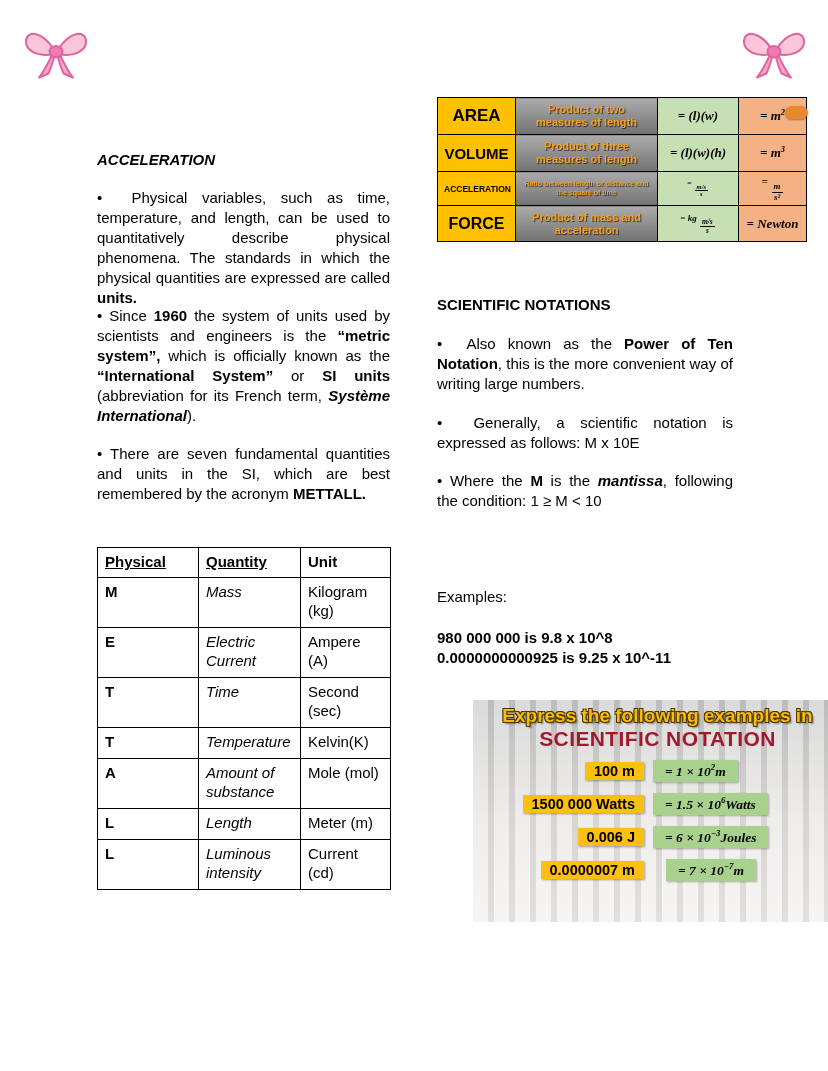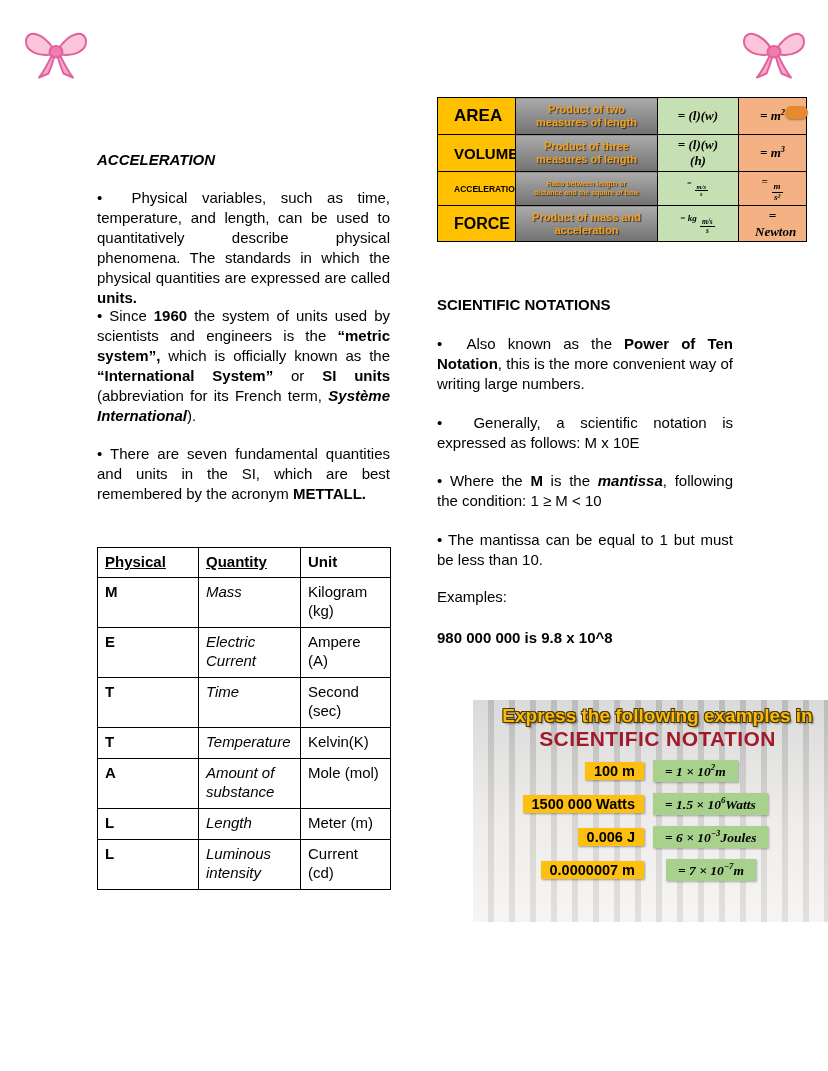--- a/index.html
+++ b/index.html
@@ -24,21 +24,21 @@
   .mettall-table th,.mettall-table td{border:1.6px solid #000;padding:5px 7px;text-align:left;vertical-align:top;line-height:1.25;}
   .mettall-table th{font-weight:bold;}
   .mettall-table th.u{text-decoration:underline;}
   .mettall-table td.letter{font-weight:bold;}
   .mettall-table td.qty{font-style:italic;}
   .mettall-table tr.tall td{height:50px;}
   .mettall-table tr.short td{height:31px;}
 
   
   .derived-table{position:absolute;left:437px;top:97px;width:369px;border-collapse:collapse;table-layout:fixed;}
-  .derived-table td{border:1.6px solid #000;text-align:center;vertical-align:middle;padding:1px 16px;overflow:hidden;}
+  .derived-table td{border:1.6px solid #000;text-align:center;vertical-align:middle;padding:1px 6px;overflow:hidden;}
   td.lab{background:#ffc000;font-weight:800;color:#000;}
   td.desc{background:linear-gradient(180deg,#ababab,#727272);color:#f5a01e;font-weight:bold;line-height:1.15;text-shadow:1px 1px 1px rgba(0,0,0,.65);}
   td.form{background:#c6e0b4;}
   td.res{background:#f4b183;}
   td.form,td.res{font-family:"Liberation Serif",serif;font-weight:bold;font-style:italic;}
   tr.r0 td{height:37px;} tr.r1 td{height:37px;} tr.r2 td{height:34px;} tr.r3 td{height:36px;} tr.r4 td{height:35px;}
   .r0 .lab{font-size:17px;} .r1 .lab{font-size:15px;} .r2 .lab{font-size:8.5px;} .r3 .lab{font-size:16px;} .r4 .lab{font-size:12px;}
   .r0 .desc,.r1 .desc,.r3 .desc{font-size:11px;} .r2 .desc{font-size:7px;} .r4 .desc{font-size:10px;}
   .r0 .form,.r1 .form,.r4 .form{font-size:13px;} .r2 .form{font-size:8px;} .r3 .form{font-size:9px;}
   .r0 .res,.r1 .res,.r3 .res{font-size:13px;} .r2 .res{font-size:11px;} .r4 .res{font-size:12px;}
@@ -200,24 +200,24 @@
       </tr>
     </tbody>
   </table>
   <div class="orange-marker"></div>
 
   <h2 class="sci-heading">SCIENTIFIC NOTATIONS</h2>
 
   <p class="rpara rp1"><span>•&nbsp;&nbsp;Also known as the </span><span class="b">Power of Ten Notation</span><span>, this is the more convenient way of writing large numbers.</span></p>
   <p class="rpara rp2"><span>•&nbsp;&nbsp;Generally, a scientific notation is expressed as follows: M x 10E</span></p>
   <p class="rpara rp3"><span>• Where the </span><span class="b">M</span><span> is the </span><span class="b i">mantissa</span><span>, following the condition: 1 ≥ M &lt; 10</span></p>
-  <p class="rpara rp4"><span>• The mantissa can be equal to 1 but must be less than 10.</span></p>
 
   <div class="examples-label">Examples:</div>
   <div class="example-bold ex1">980 000 000 is 9.8 x 10^8</div>
+  <div class="example-bold ex2">0.0000000000925 is 9.25 x 10^-11</div>
 
   <div class="notation-panel">
     <div class="np-cols"></div>
     <div class="np-title1">Express the following examples in</div>
     <div class="np-title2">SCIENTIFIC NOTATION</div>
     <div class="np-rows">
       <div class="np-row">
         <div class="np-left">
             <span class="np-yellow">100 m</span>
           </div>

